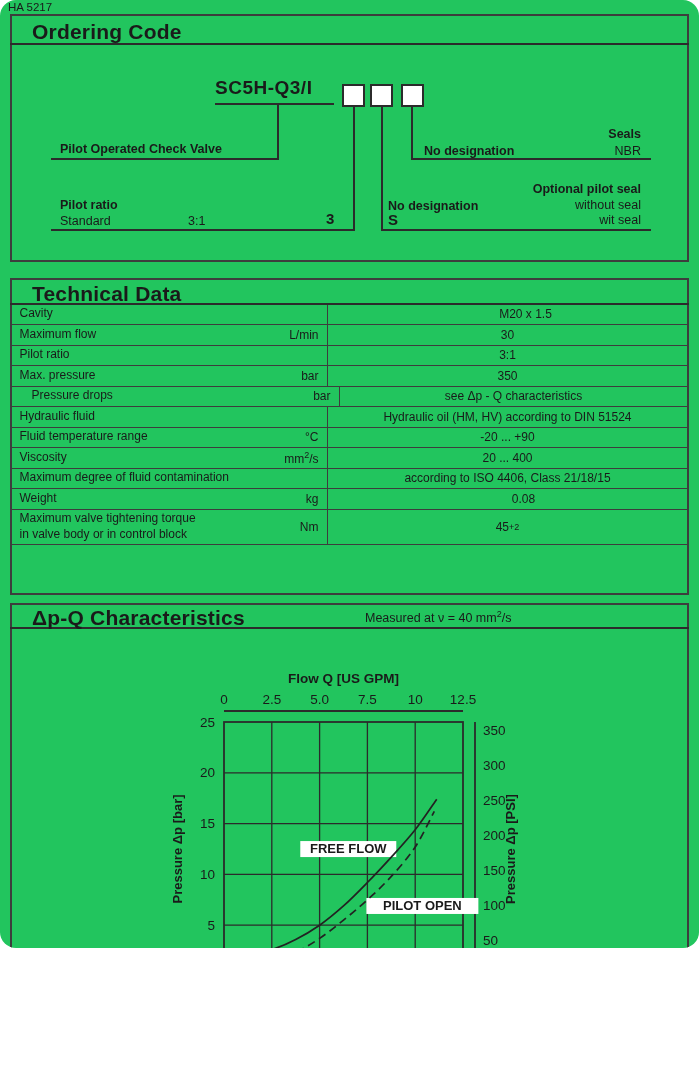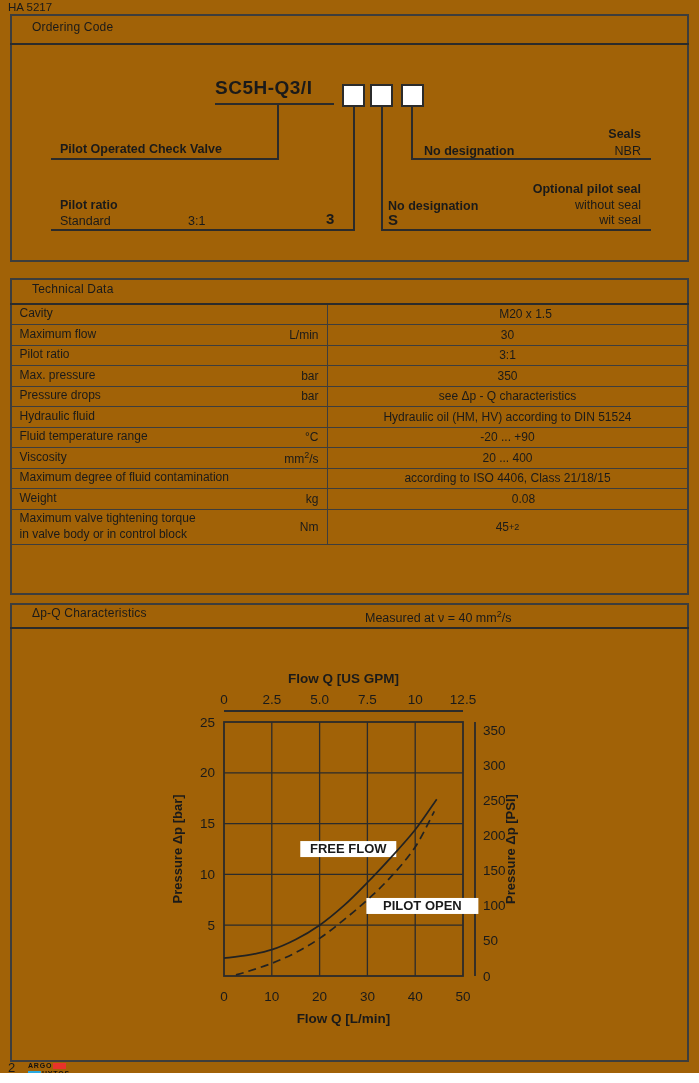--- a/index.html
+++ b/index.html
@@ -1,22 +1,22 @@
 <!DOCTYPE html>
 <html><head>
 <meta charset="utf-8">
 <style>
   html,body{margin:0;padding:0;background:#ffffff;}
-  .page{position:relative;width:699px;height:1073px;background:#a16207;
-        font-family:"Liberation Sans",sans-serif;color:#1a1a1a;overflow:hidden;}
+  .page{position:relative;width:699px;height:948px;background:#22c55e;
+        font-family:"Liberation Sans",sans-serif;color:#1a1a1a;overflow:hidden;border-radius:16px;}
   .box{position:absolute;box-sizing:border-box;border:2px solid #3d3d3d;background:transparent;}
   .hline{position:absolute;height:2px;background:#2b2b2b;}
   .vline{position:absolute;width:2px;background:#2b2b2b;}
   .sq{position:absolute;width:19px;height:19px;border:2px solid #2b2b2b;background:#fff;}
-  .sec-title{position:absolute;font-weight:normal;font-size:12px;letter-spacing:.2px;}
+  .sec-title{position:absolute;font-weight:bold;font-size:21px;letter-spacing:.2px;}
   .lbl{position:absolute;font-size:12.5px;line-height:1.15;}
   .b{font-weight:bold;}
   .doc-code{position:absolute;left:8px;top:1px;font-size:11.5px;}
   .subtitle{position:absolute;font-size:12.5px;}
   sup.small{font-size:9px;}
   
   .ttable{position:absolute;left:11.5px;top:304.5px;width:676px;}
   .t-row{display:flex;box-sizing:border-box;border-bottom:1.5px solid #3d3d3d;align-items:stretch;}
   .t-left{box-sizing:border-box;width:316px;border-right:1.5px solid #3d3d3d;
           display:flex;justify-content:space-between;align-items:center;padding:0 8px;}
@@ -111,21 +111,21 @@
       </div>
       <div class="t-row" style="height: 20.5px;">
         <div class="t-left">
           <span class="spec-label">Max. pressure</span>
           <span><span>bar</span></span>
         </div>
         <div class="t-right">
           <span>350</span>
         </div>
       </div>
-      <div class="t-row" style="height: 20.5px;">
+      <div class="t-row" style="height: 20.5px; padding-left: 12px;">
         <div class="t-left">
           <span class="spec-label">Pressure drops</span>
           <span><span>bar</span></span>
         </div>
         <div class="t-right">
           <span>see Δp - Q characteristics</span>
         </div>
       </div>
       <div class="t-row" style="height: 20.5px;">
         <div class="t-left">

